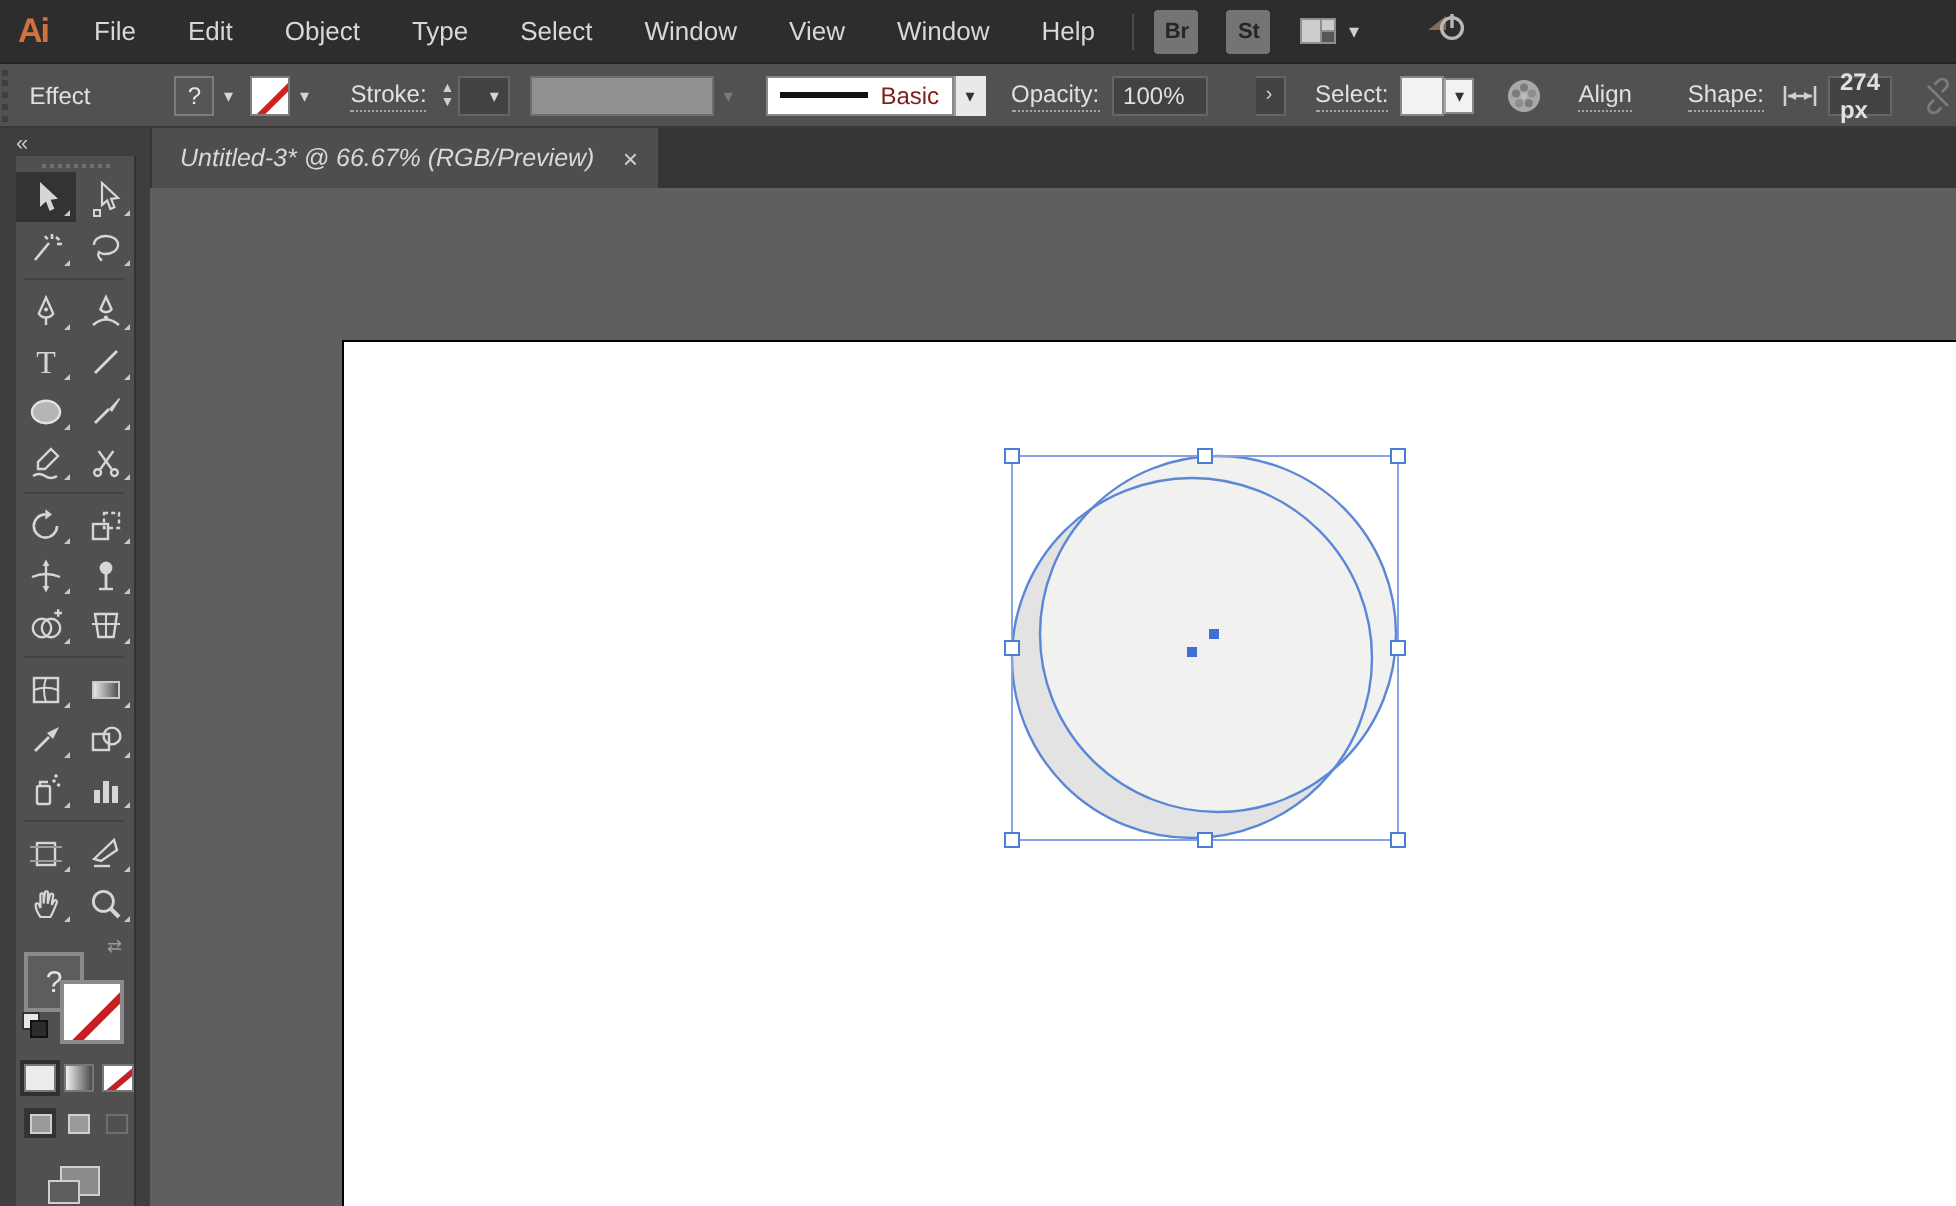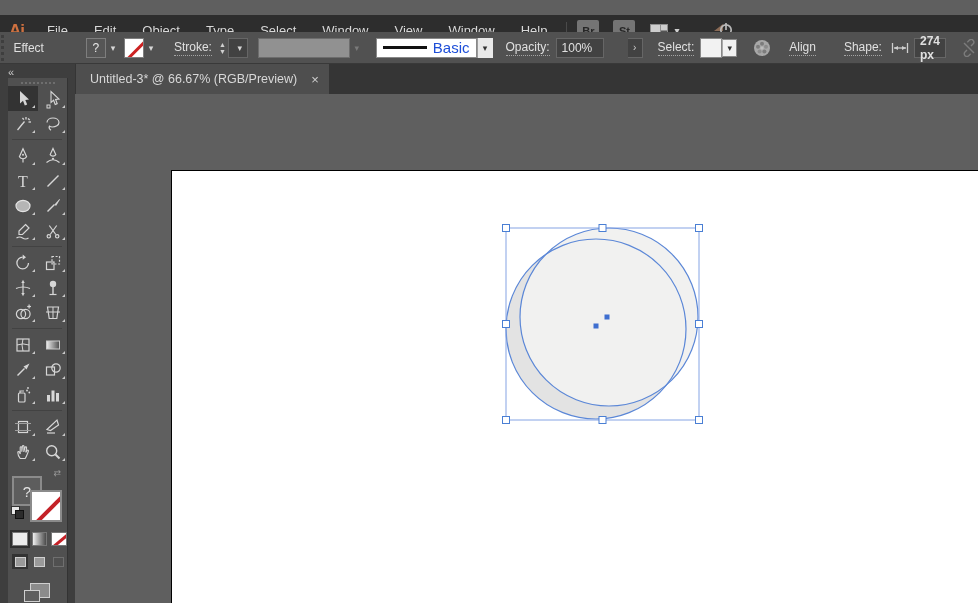--- a/index.html
+++ b/index.html
@@ -1,20 +1,20 @@
 <!DOCTYPE html>
 <html><head>
 <meta charset="utf-8">
 <style>
   html,body{margin:0;padding:0;background:#222;}
   #app{position:relative;width:978px;height:603px;overflow:hidden;
        font-family:"Liberation Sans",sans-serif;background:#5f5f5f;
        -webkit-font-smoothing:antialiased;}
   
-  .menubar{position:absolute;left:0;top:15px;width:978px;height:32px;background:#2d2d2d;
+  .menubar{position:absolute;left:0;top:0;width:978px;height:32px;background:#2d2d2d;
            display:flex;align-items:center;border-bottom:1px solid #242424;box-sizing:border-box;}
   .ai-logo{color:#cf7140;font-weight:bold;font-size:17px;margin:0 10px 0 9px;letter-spacing:-1px;}
   .menu-item{color:#d8d8d8;font-size:13px;padding:0 13px;line-height:31px;cursor:default;}
   .menu-sep{width:1px;height:18px;background:#4a4a4a;margin:0 10px 0 6px;}
   .sq-btn{width:22px;height:22px;background:#747474;border-radius:2px;color:#262626;
           font-size:11px;font-weight:bold;display:flex;align-items:center;justify-content:center;
           margin-right:14px;}
   .ws-group{display:flex;align-items:center;margin-right:16px;}
   .chev{color:#cfcfcf;font-size:10px;margin-left:5px;}
   
@@ -36,32 +36,32 @@
            font-size:7px;line-height:7px;margin-right:2px;}
   .dark-field{background:#424242;border:1px solid #666;height:20px;box-sizing:border-box;
               color:#e0e0e0;font-size:12px;display:flex;align-items:center;padding:0 5px;}
   .combo-dark{width:62px;background:#424242;border:1px solid #666;height:20px;box-sizing:border-box;
               display:flex;align-items:center;justify-content:flex-end;}
   .brush-dd{width:92px;height:20px;background:#919191;border:1px solid #6d6d6d;box-sizing:border-box;}
   .dim{color:#7a7a7a;}
   .basic-dd{display:flex;align-items:center;height:20px;background:#fff;border:1px solid #888;
             box-sizing:border-box;}
   .basic-line{width:44px;height:3px;background:#111;margin:0 6px 0 6px;}
-  .basic-txt{color:#1d4ed8;font-size:15px;margin-right:6px;}
+  .basic-txt{color:#7f1d1d;font-size:12px;margin-right:6px;}
   .basic-chev{width:16px;height:20px;background:#e9e9e9;border-left:1px solid #9a9a9a;
               color:#333;font-size:9px;display:flex;align-items:center;justify-content:center;box-sizing:border-box;}
   .arrow-btn{width:15px;height:20px;background:#424242;border:1px solid #666;border-left:none;
              color:#cfcfcf;font-size:10px;display:flex;align-items:center;justify-content:center;box-sizing:border-box;}
   .style-sw{width:20px;height:18px;background:#f2f2f2;border:1px solid #888;}
   .style-chev{width:15px;height:18px;background:#f2f2f2;border:1px solid #888;border-left:1px solid #aaa;
               color:#333;font-size:9px;display:flex;align-items:center;justify-content:center;box-sizing:border-box;}
   
   .tabbar{position:absolute;left:75px;top:64px;width:903px;height:30px;background:#353535;}
   .doc-tab{position:absolute;left:1px;top:0;height:30px;background:#4e4e4e;display:flex;
-           align-items:center;padding:0 10px 0 14px;color:#d8d8d8;font-size:12.5px;}
+           align-items:center;padding:0 10px 0 14px;color:#d8d8d8;font-size:12.5px;font-style:italic;}
   .tab-close{margin-left:14px;color:#cfcfcf;font-size:13px;}
   
   .leftdock{position:absolute;left:0;top:64px;width:75px;height:539px;background:#3e3e3e;}
   .collapse{color:#c9c9c9;font-size:11px;margin:2px 0 0 8px;line-height:12px;}
   .toolpanel{position:absolute;left:8px;top:14px;width:60px;height:525px;background:#505050;
              border-right:1px solid #333;box-sizing:border-box;}
   .grip{width:34px;margin:4px auto 2px auto;border-top:2px dotted #6e6e6e;height:0;}
   .tools{display:grid;grid-template-columns:30px 30px;}
   .tool{width:30px;height:25px;display:flex;align-items:center;justify-content:center;position:relative;}
   .tool.active{background:#333333;}

